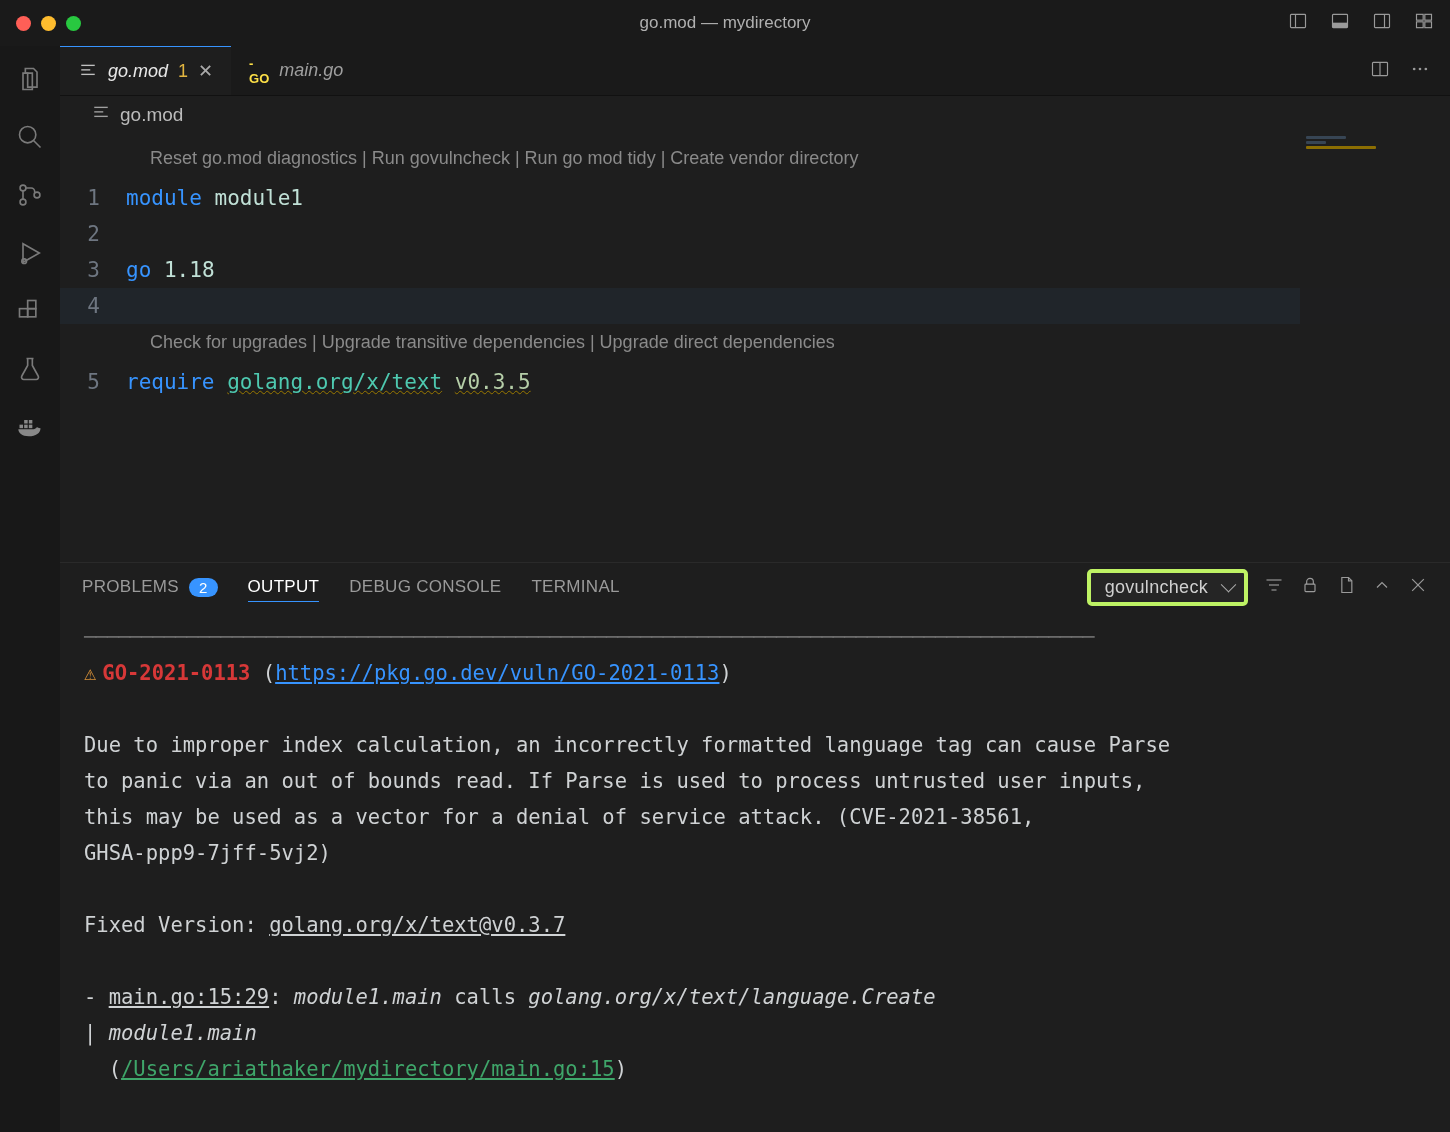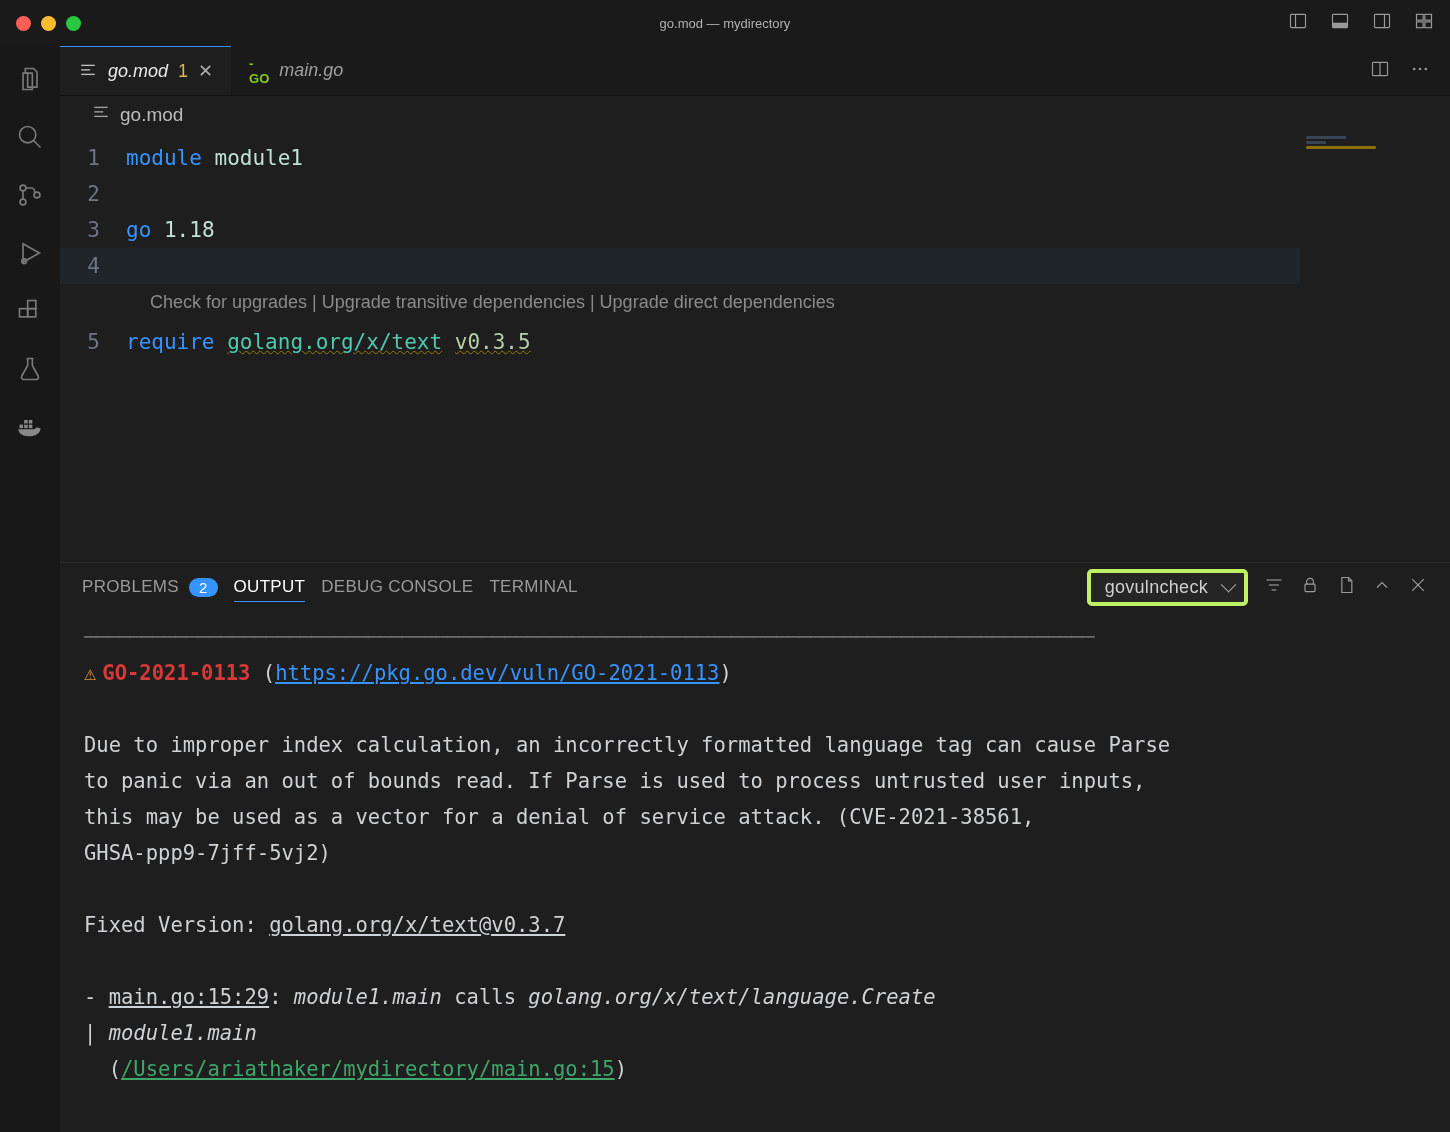--- a/index.html
+++ b/index.html
@@ -21,21 +21,21 @@
     padding: 0 16px;
     position: relative;
   }
   .traffic-lights { display: flex; gap: 10px; align-items: center; }
   .traffic-light { width: 15px; height: 15px; border-radius: 50%; }
   .tl-red { background: #ff5f57; }
   .tl-yellow { background: #febc2e; }
   .tl-green { background: #28c840; }
   .title-center {
     position: absolute; left: 0; right: 0;
-    text-align: center; color: #b0b0b0; font-size: 13px;
+    text-align: center; color: #b0b0b0; font-size: 17px;
     pointer-events: none;
   }
   .title-actions {
     margin-left: auto; display: flex; gap: 22px; align-items: center;
     color: #9a9a9a;
   }
   .title-actions svg, .icon-btn svg { width: 20px; height: 20px; }
   .main-row { flex: 1; display: flex; min-height: 0; }
   .activitybar {
     width: 60px; background: #181818;
@@ -83,21 +83,21 @@
     width: 150px; position: absolute; right: 0; top: 0; bottom: 0;
     background: #1e1e1e; opacity: 0.9;
   }
   .minimap .mm-line { height: 3px; margin: 2px 6px; background: #3a4a5a; border-radius:1px;}
   .minimap .mm-accent { background: #997700; }
   .panel {
     height: 570px; border-top: 1px solid #2a2a2a; background: #1e1e1e;
     display: flex; flex-direction: column;
   }
   .panel-tabs {
-    display: flex; align-items: center; height: 48px; padding: 0 22px; gap: 16px;
+    display: flex; align-items: center; height: 48px; padding: 0 22px; gap: 30px;
     font-size: 17px; color: #9a9a9a; letter-spacing: 0.3px;
   }
   .panel-tab { display:flex; align-items:center; gap:10px; padding: 4px 0; cursor:pointer;}
   .panel-tab.active { color: #fff; border-bottom: 1.5px solid #3794ff; }
   .panel-tab .badge { background: #3794ff; color:#fff; border-radius: 999px; padding: 1px 10px; font-size:15px;}
   .panel-controls { margin-left: auto; display:flex; align-items:center; gap: 16px; color:#9a9a9a;}
   .panel-select {
     background: #252525; border: 4px solid #bef264; color: #d0d0d0;
     padding: 4px 36px 4px 14px; border-radius: 5px; font-size: 18px;
     position: relative;
@@ -219,21 +219,21 @@
                 <line x1="2" y1="11" x2="14" y2="11"></line>
               </g>
             </svg>
           </span>
         <span>go.mod</span>
         <span class="dirty-count">1</span>
         <span class="close-x">✕</span>
       </div>
       <div class="tab">
         <span class="tab-icon">
-            <span style="color:#84cc16;font-weight:bold;font-style:normal;font-size:13px;">-GO</span>
+            <span style="color:#fde047;font-weight:bold;font-style:normal;font-size:13px;">-GO</span>
           </span>
         <span>main.go</span>
       </div>
       <div class="tabs-spacer"></div>
       <div class="tab-actions">
         <span class="icon-btn"><svg viewBox="0 0 24 24" class="thin-icon">
               <rect x="3" y="4" width="18" height="16" rx="1"></rect>
               <line x1="12" y1="4" x2="12" y2="20"></line>
             </svg></span>
         <span class="icon-btn"><svg viewBox="0 0 24 24">
@@ -252,20 +252,21 @@
               <line x1="2" y1="3" x2="14" y2="3"></line>
               <line x1="2" y1="7" x2="10" y2="7"></line>
               <line x1="2" y1="11" x2="14" y2="11"></line>
             </g>
           </svg></span>
       <span>go.mod</span>
     </div>
 
     <div class="editor-wrap">
       <div class="editor-main">
+        <div class="code-hint">Reset go.mod diagnostics | Run govulncheck | Run go mod tidy | Create vendor directory</div>
         <div class="code-line">
             <div class="gutter">1</div>
             <div class="code-content"><span class="kw">module</span> <span class="id">module1</span></div>
           </div>
         <div class="code-line">
             <div class="gutter">2</div>
             <div class="code-content"></div>
           </div>
         <div class="code-line">
             <div class="gutter">3</div>

